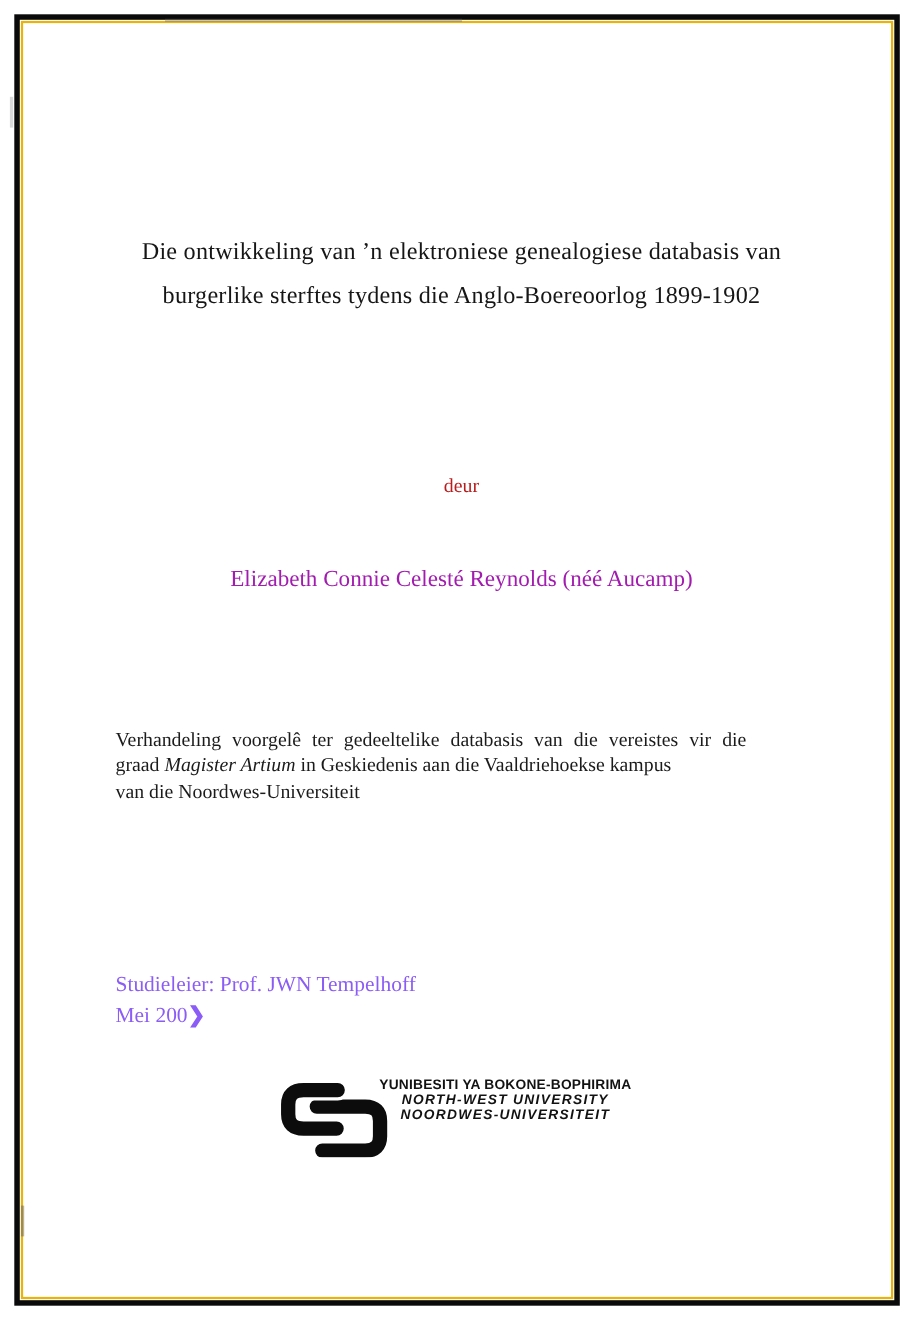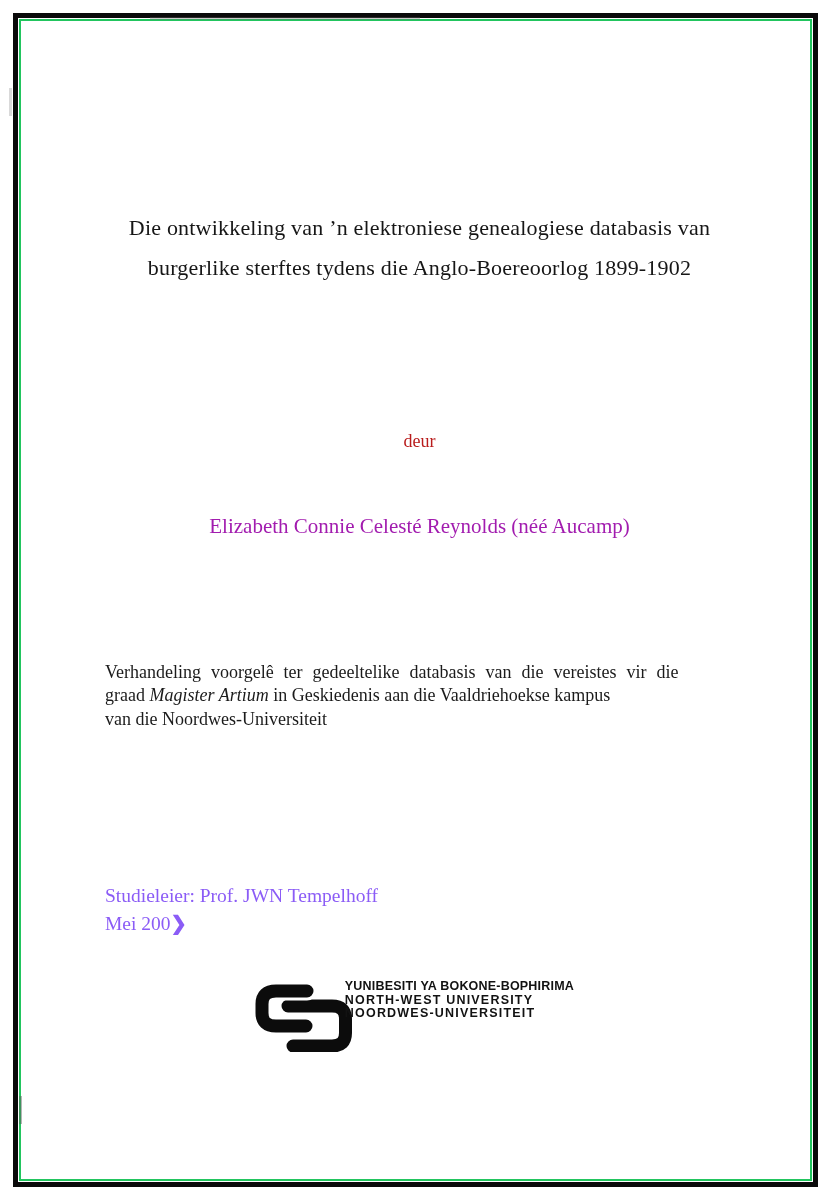--- a/index.html
+++ b/index.html
@@ -4,21 +4,21 @@
 <style>
   * { margin:0; padding:0; box-sizing:border-box; }
   html,body { background:#e8e8e8; }
   body { width:831px; height:1200px; position:relative; background:#ffffff;
          font-family:"Liberation Serif", serif; color:#1a1a1a;
          overflow:hidden; }
 
   .outer-frame { position:absolute; top:13px; left:13px; right:13px; bottom:13px;
                  border:5px solid #0a0a0a; }
   .inner-frame { position:absolute; top:1px; left:1px; right:1px; bottom:1px;
-                 border:2px solid #22c55e; }
+                 border:2px solid #eab308; }
   .content { position:absolute; top:0; left:0; right:0; bottom:0; }
 
   .title-block { position:absolute; top:187px; left:84px; right:76px;
                  text-align:center; font-size:22px; line-height:40px;
                  letter-spacing:0.2px; color:#161616; }
 
   .byline { position:absolute; top:409px; left:84px; right:76px;
             text-align:center; font-size:18px; line-height:22px; color:#b91c1c; }
 
   .author { position:absolute; top:492px; left:84px; right:76px;
@@ -28,25 +28,25 @@
                font-size:18px; line-height:23.3px; color:#1b1b1b; }
   .statement .justified { word-spacing:5.5px; }
   .statement em { font-style:italic; }
 
   .supervisor-block { position:absolute; top:861px; left:84px;
                       font-size:19.5px; line-height:27.5px; color:#8b5cf6; }
   .date-glyph { font-weight:bold; }
 
   .logo { position:absolute; top:959px; left:234px; width:319px; height:82px; }
   .logo svg { position:absolute; left:0; top:2px; width:98px; height:70px; }
-  .logo-text { position:absolute; right:0; top:0; text-align:left;
+  .logo-text { position:absolute; right:0; top:0; text-align:center;
                font-family:"Liberation Sans", sans-serif; font-weight:bold;
                font-size:12.5px; line-height:13.5px; color:#121212;
                letter-spacing:0.2px; white-space:nowrap; }
-  .logo-text .spread { letter-spacing:1.2px; }
+  .logo-text .spread { letter-spacing:1.2px;font-style:italic; }
 
   
   .artifact { position:absolute; pointer-events:none; }
   .art-top { top:17px; left:150px; width:270px; height:3px;
              background:rgba(105,105,105,0.35); }
   .art-left-low { top:1096px; left:19px; width:3px; height:28px;
                   background:rgba(90,90,90,0.45); }
   .art-left-high { top:88px; left:9px; width:3px; height:28px;
                    background:rgba(130,130,130,0.30); }
 </style>

